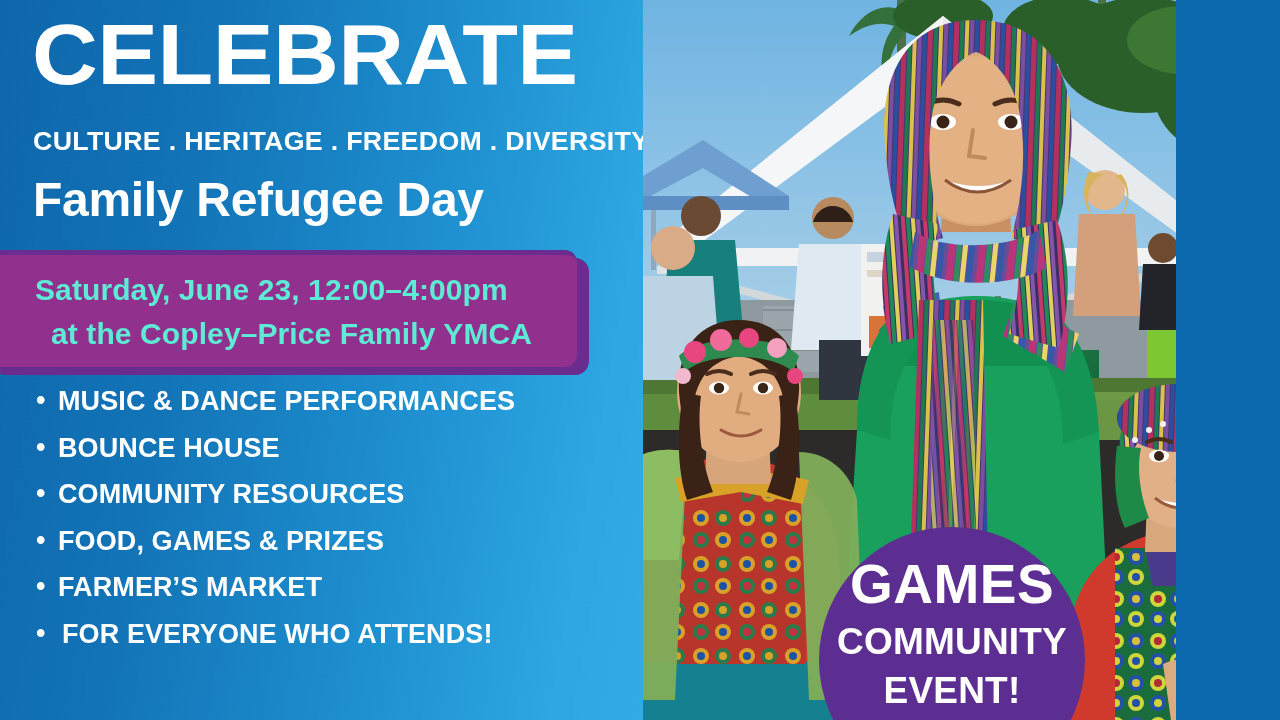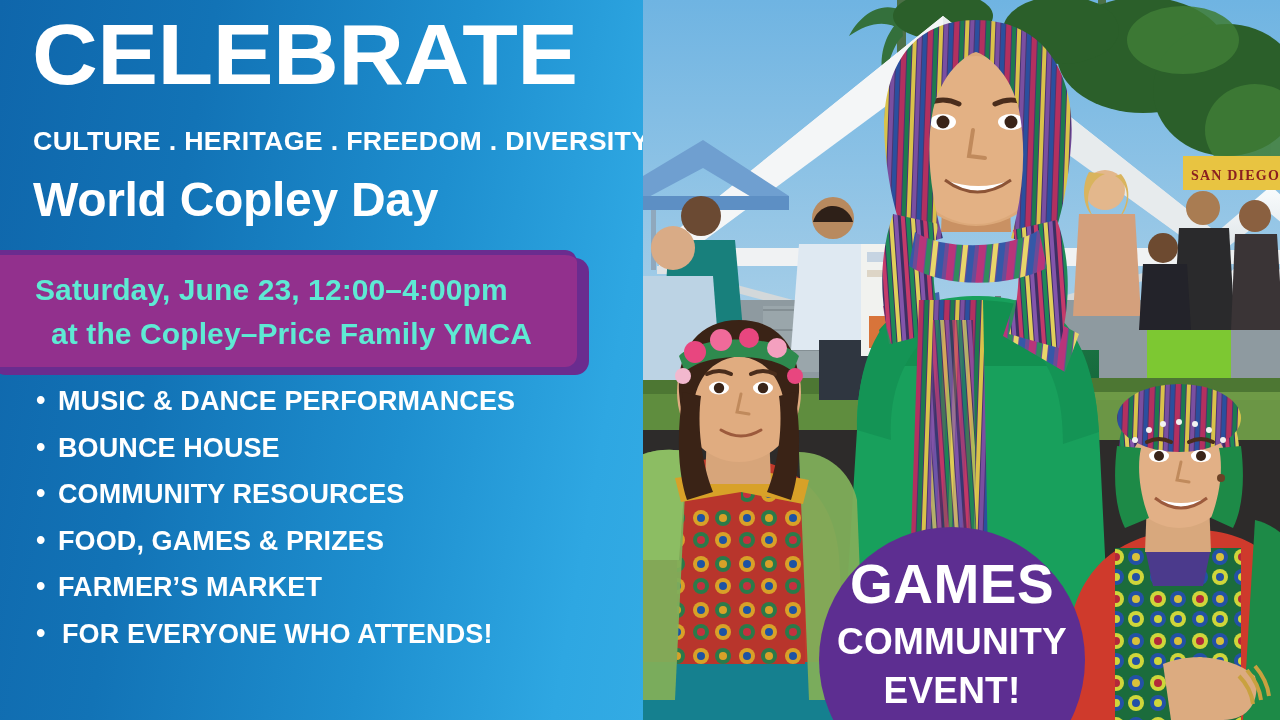--- a/index.html
+++ b/index.html
@@ -5,21 +5,21 @@
   * { margin:0; padding:0; box-sizing:border-box; }
   html, body {
     width:1280px; height:720px;
     overflow:hidden;
     background:#0e6aae;
     font-family:"Liberation Sans", sans-serif;
   }
 
   .poster {
     position:relative;
-    width:1280px; height:720px;
+    width:1176px; height:720px;
     overflow:hidden;
   }
 
   
   .left-panel {
     position:absolute;
     left:0; top:0;
     width:645px; height:720px;
     background:linear-gradient(100deg,#0f66ab 0%,#1273b6 28%,#1e8fcf 62%,#2ea7e2 88%,#33abe4 100%);
     overflow:hidden;
@@ -175,21 +175,21 @@
 <body>
 
 <div class="poster">
 
   <div class="left-panel">
 
     <div class="headline">CELEBRATE</div>
 
     <div class="subhead">CULTURE . HERITAGE . FREEDOM . DIVERSITY</div>
 
-    <div class="wrd">World Copley Day</div>
+    <div class="wrd">Family Refugee Day</div>
 
     <div class="banner-wrap">
       <div class="banner-shadow"></div>
       <div class="banner">
         <div class="banner-line l1">Saturday, June 23, 12:00–4:00pm</div>
         <div class="banner-line l2">at the Copley–Price Family YMCA</div>
       </div>
     </div>
 
     <ul class="bullets">

